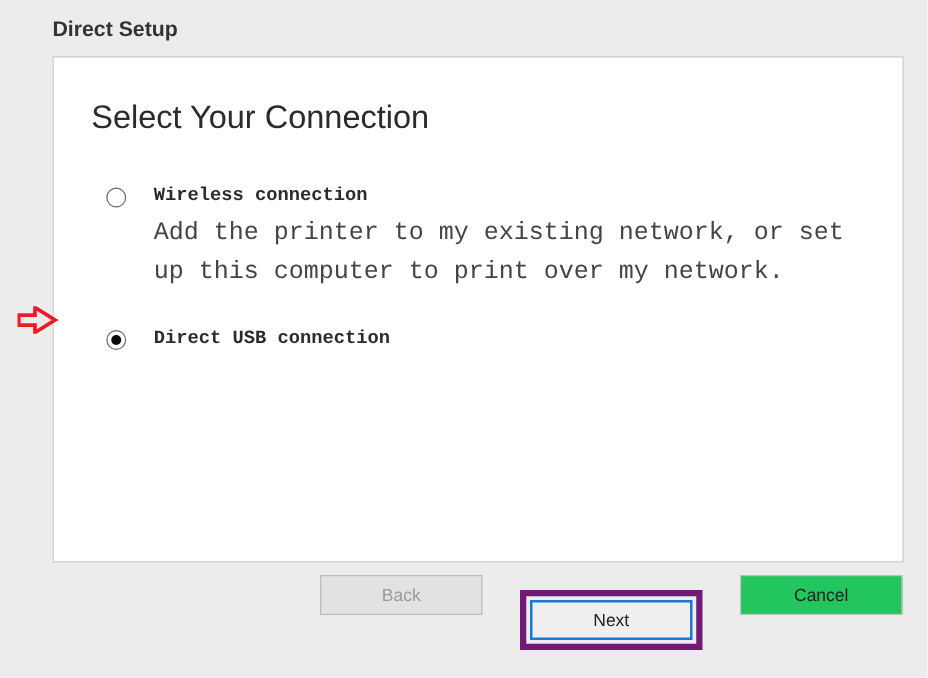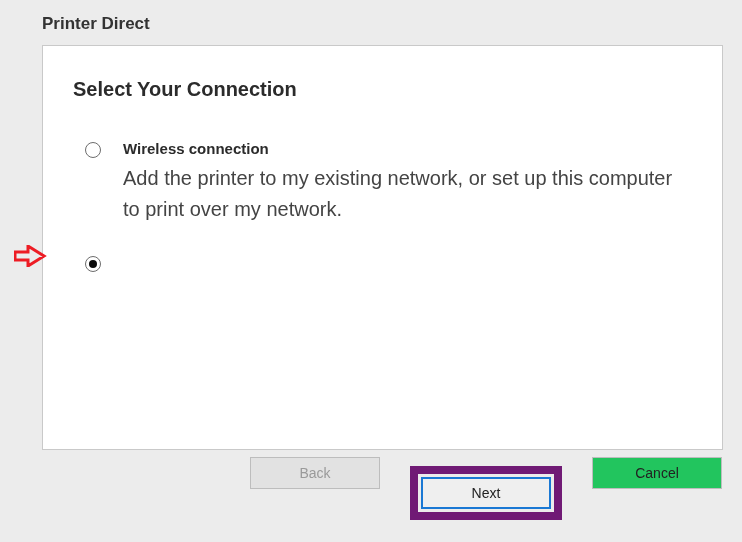--- a/index.html
+++ b/index.html
@@ -24,27 +24,28 @@
       position: absolute;
       top: 45px;
       left: 42px;
       width: 681px;
       height: 405px;
       background: #ffffff;
       border: 1px solid #c9c9c9;
       padding: 32px 34px 20px 30px;
     }
     .heading {
-      font-size: 20px;
-      font-weight: 700;
+      font-size: 26px;
+      font-weight: 400;
       color: #2b2b2b;
       margin-bottom: 38px;
     }
     .options {
       padding-left: 12px;
+      font-family: Liberation Mono, monospace;
     }
     .option {
       display: flex;
       align-items: flex-start;
       gap: 22px;
       margin-bottom: 28px;
       position: relative;
     }
     .radio {
       flex: 0 0 auto;
@@ -112,45 +113,46 @@
       color: #9a9a9a;
       background: #e2e2e2;
       cursor: default;
     }
     .btn.primary {
       background: #efefef;
       border: 2px solid #1a78d4;
     }
     .next-wrap {
       padding: 3px;
-      border: 8px solid #701a75;
+      border: 5px solid #701a75;
       margin-top: 41px;
     }
   </style>
 </head>
 <body>
 
-<div class="window-title">Printer Direct</div>
+<div class="window-title">Direct Setup</div>
 
 <div class="panel">
   <div class="heading">Select Your Connection</div>
 
   <div class="options">
 
     <div class="option">
       <div class="radio"></div>
       <div class="opt-text">
         <div class="opt-title">Wireless connection</div>
         <div class="opt-desc">Add the printer to my existing network, or set up this computer to print over my network.</div>
       </div>
     </div>
 
     <div class="option">
       <div class="radio selected"></div>
       <div class="opt-text">
+        <div class="opt-title">Direct USB connection</div>
       </div>
     </div>
 
   </div>
 </div>
 
 <div class="arrow-annot">
   <svg width="34" height="22" viewBox="0 0 34 22">
     <path d="M1 7 L14 7 L14 1 L30 11 L14 21 L14 15 L1 15 Z" fill="none" stroke="#ed1c24" stroke-width="3" stroke-linejoin="miter"></path>
   </svg>

